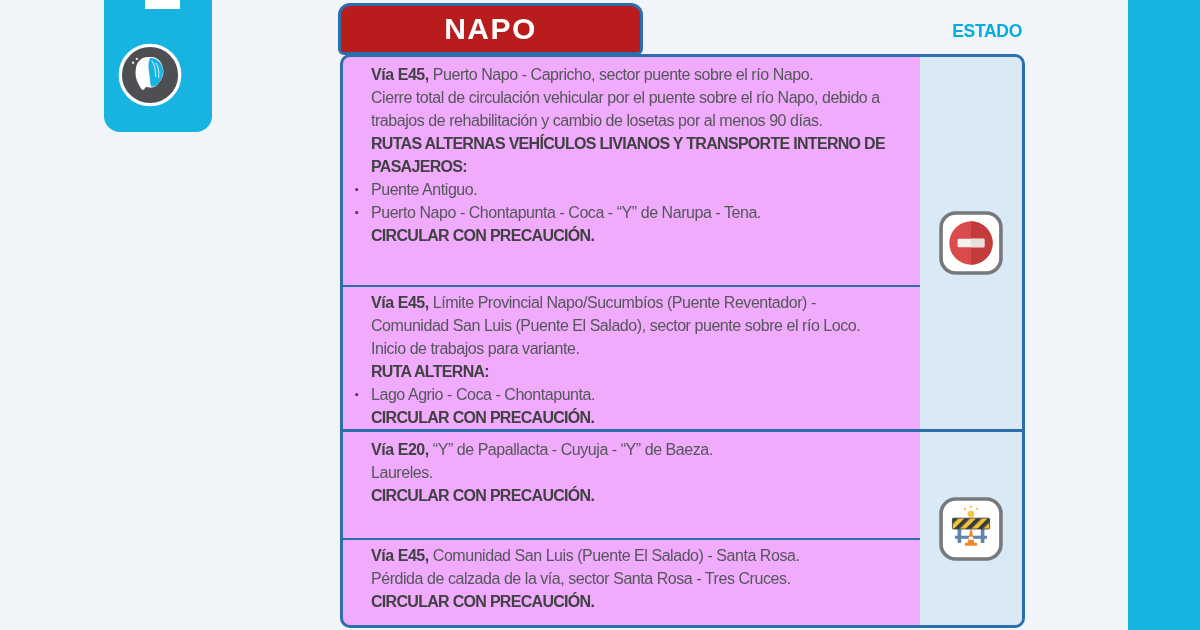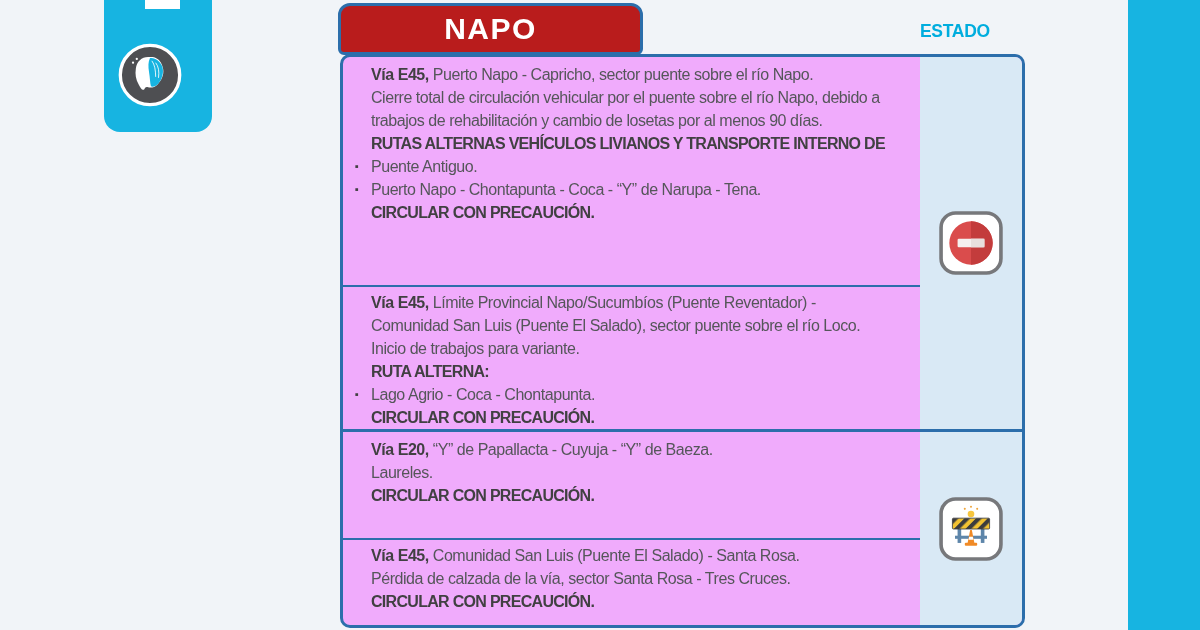--- a/index.html
+++ b/index.html
@@ -19,21 +19,21 @@
   .brand-white-mark{position:absolute;left:41px;top:40px;width:35px;height:9px;background:#FFFFFF;}
   .brand-circle{position:absolute;left:13px;top:82px;width:66px;height:66px;}
 
   
   .napo-tab{position:absolute;left:338px;top:3px;width:305px;height:52px;box-sizing:border-box;
     background:#b91c1c;border:3px solid #2C6EAB;border-radius:12px 12px 6px 6px;
     display:flex;align-items:center;justify-content:center;z-index:5;}
   .napo-tab span{color:#FFFFFF;font-weight:bold;font-size:30px;letter-spacing:1.5px;}
 
   
-  .estado-label{position:absolute;left:920px;top:21px;width:102px;text-align:left;
+  .estado-label{position:absolute;left:920px;top:21px;width:102px;text-align:right;
     color:#00ADDE;font-weight:bold;font-size:17.5px;letter-spacing:-0.3px;}
 
   
   .road-table{position:absolute;left:340px;top:54px;width:685px;height:574px;box-sizing:border-box;
     border:3px solid #2C6EAB;border-radius:10px;overflow:hidden;background:#f0abfc;
     display:flex;flex-direction:column;z-index:1;}
   .group{display:flex;overflow:hidden;}
   .group + .group{border-top:3px solid #2C6EAB;}
   .group:nth-child(1){height:372px;}
   .group:nth-child(2){flex:1;}
@@ -85,20 +85,21 @@
   <div class="estado-label">ESTADO</div>
 
   <div class="road-table">
       <div class="group">
         <div class="rows">
           <div class="row">
             <div class="line lead"><span class="b">Vía E45,</span><span> Puerto Napo - Capricho, sector puente sobre el río Napo.</span></div>
             <div class="line p">Cierre total de circulación vehicular por el puente sobre el río Napo, debido a</div>
             <div class="line p">trabajos de rehabilitación y cambio de losetas por al menos 90 días.</div>
             <div class="line h">RUTAS ALTERNAS VEHÍCULOS LIVIANOS Y TRANSPORTE INTERNO DE</div>
+            <div class="line h">PASAJEROS:</div>
             <div class="line li" data-marker="▪">Puente Antiguo.</div>
             <div class="line li" data-marker="▪">Puerto Napo - Chontapunta - Coca - “Y” de Narupa - Tena.</div>
             <div class="line h">CIRCULAR CON PRECAUCIÓN.</div>
           </div>
           <div class="row">
             <div class="line lead"><span class="b">Vía E45,</span><span> Límite Provincial Napo/Sucumbíos (Puente Reventador) -</span></div>
             <div class="line p">Comunidad San Luis (Puente El Salado), sector puente sobre el río Loco.</div>
             <div class="line p">Inicio de trabajos para variante.</div>
             <div class="line h">RUTA ALTERNA:</div>
             <div class="line li" data-marker="▪">Lago Agrio - Coca - Chontapunta.</div>

